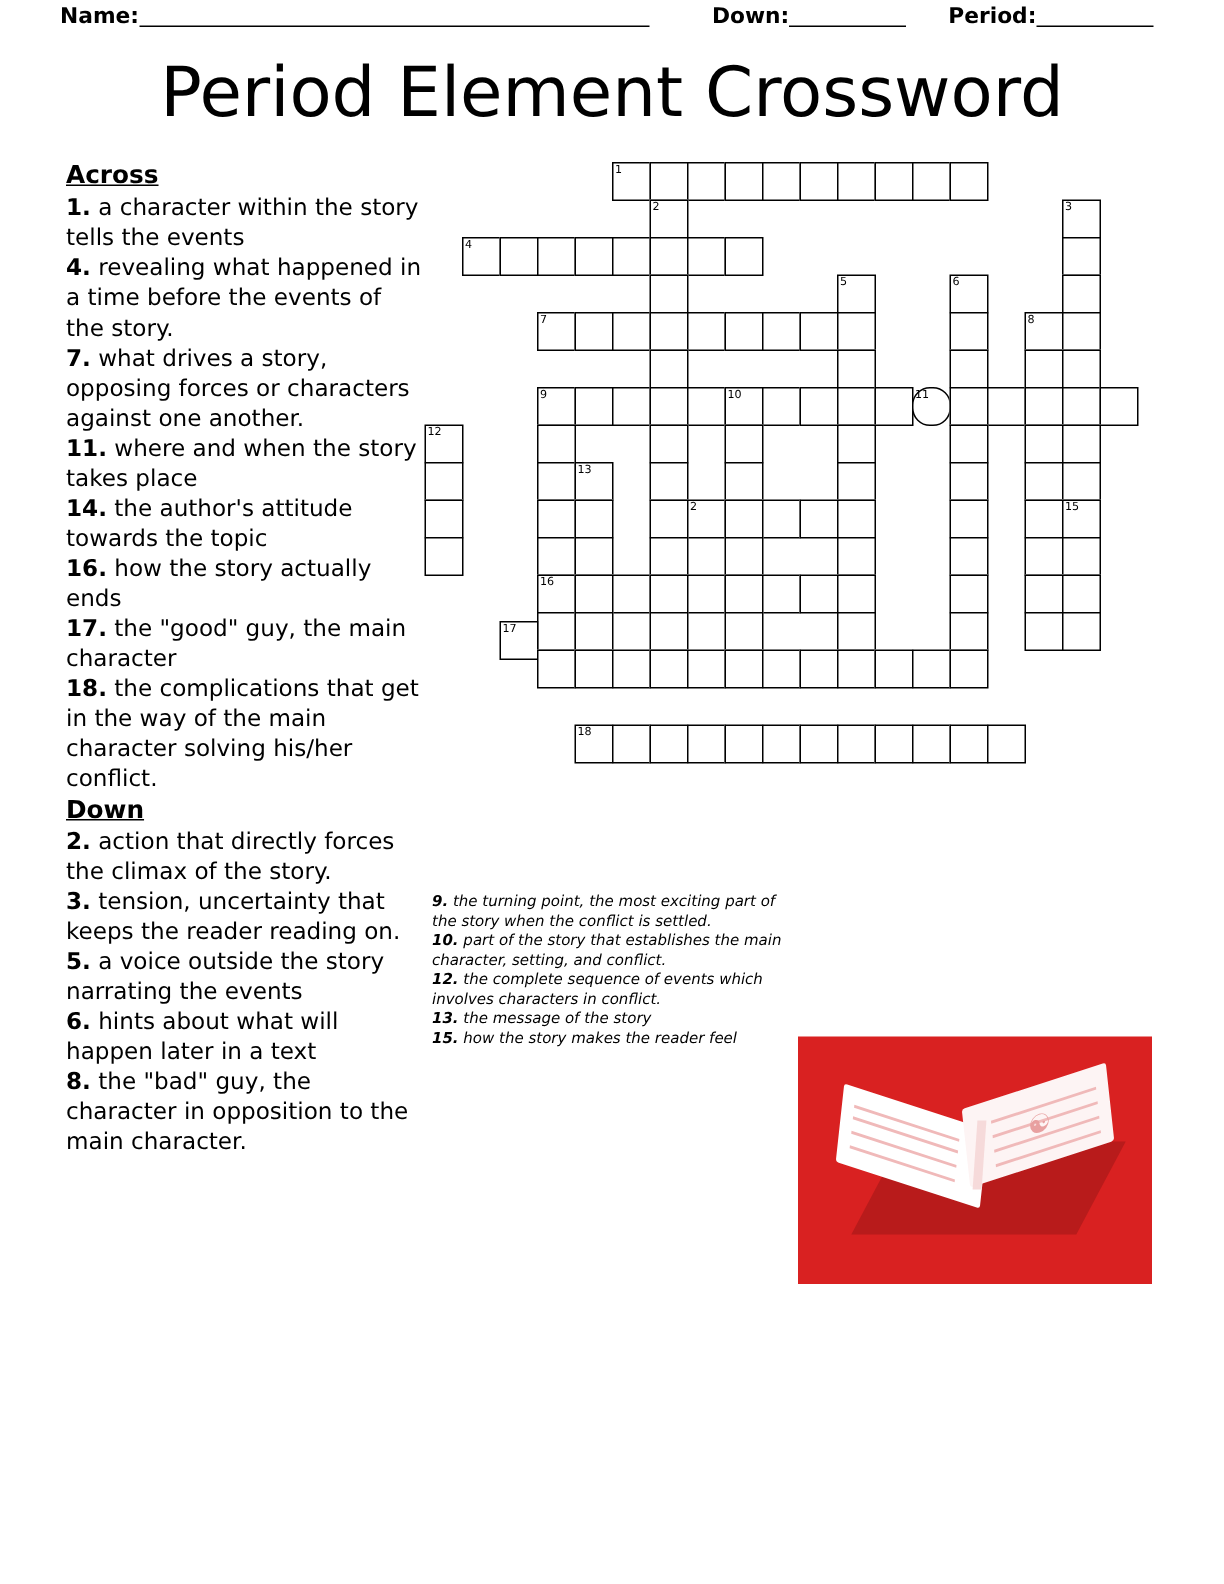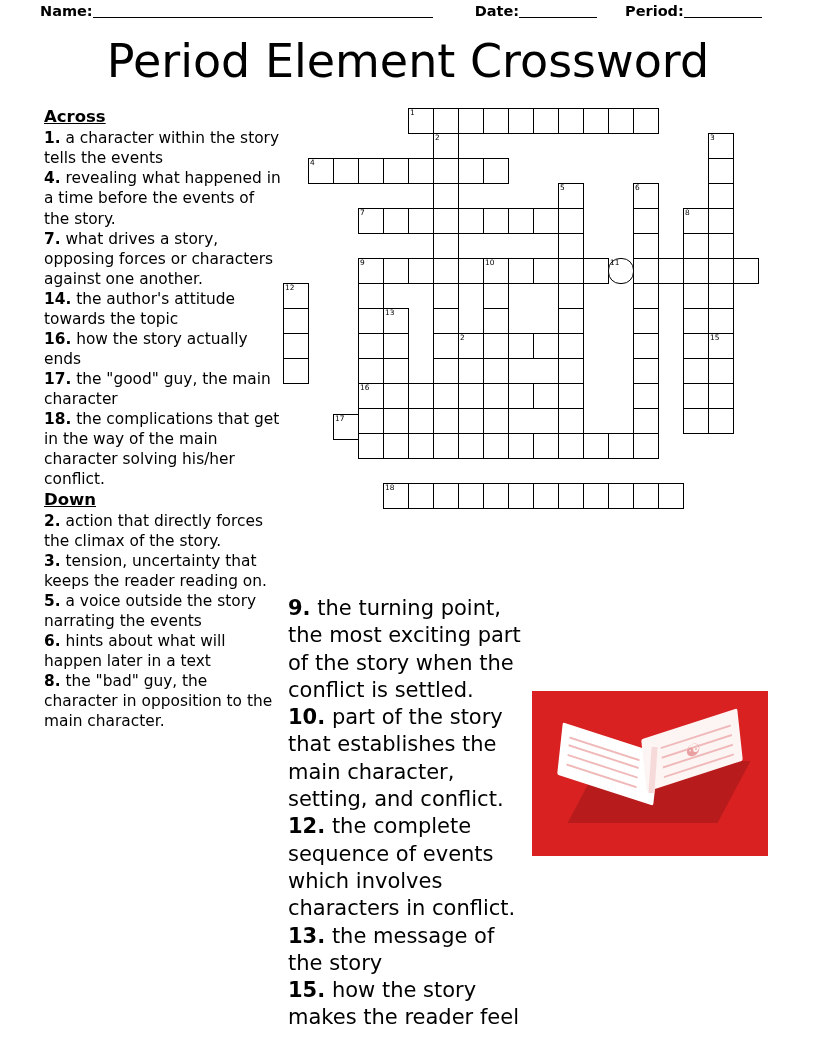--- a/index.html
+++ b/index.html
@@ -67,22 +67,23 @@
     top: 106px;
     width: 238px;
     font-size: 15.4px;
     line-height: 1.30;
   }
   .clues-col-2 {
     position: absolute;
     left: 288px;
     top: 595px;
     width: 238px;
-    font-size: 21px;
+    font-size: 10px;
     line-height: 1.30;
+    font-style: italic;
   }
   .section-head {
     font-weight: bold;
     text-decoration: underline;
     font-size: 16.5px;
     margin-bottom: 1px;
     display: block;
   }
   .clue {
     display: block;
@@ -183,35 +184,36 @@
 </style>
 </head>
 <body>
 
 <div class="page">
 
   <div class="header-line">
     <span class="hdr-label">Name:</span>
     <span class="hdr-rule rule-name"></span>
     <span class="hdr-gap-a"></span>
-    <span class="hdr-label">Date:</span>
+    <span class="hdr-label">Down:</span>
     <span class="hdr-rule rule-date"></span>
     <span class="hdr-gap-b"></span>
     <span class="hdr-label">Period:</span>
     <span class="hdr-rule rule-period"></span>
   </div>
 
   <div class="title">Period Element Crossword</div>
 
   <div class="clues-col-1">
     <span class="section-head">Across</span>
 
     <span class="clue"><b>1.</b> <span>a character within the story tells the events</span></span>
     <span class="clue"><b>4.</b> <span>revealing what happened in a time before the events of the story.</span></span>
     <span class="clue"><b>7.</b> <span>what drives a story, opposing forces or characters against one another.</span></span>
+    <span class="clue"><b>11.</b> <span>where and when the story takes place</span></span>
     <span class="clue"><b>14.</b> <span>the author's attitude towards the topic</span></span>
     <span class="clue"><b>16.</b> <span>how the story actually ends</span></span>
     <span class="clue"><b>17.</b> <span>the "good" guy, the main character</span></span>
     <span class="clue"><b>18.</b> <span>the complications that get in the way of the main character solving his/her conflict.</span></span>
 
     <span class="section-head">Down</span>
 
     <span class="clue"><b>2.</b> <span>action that directly forces the climax of the story.</span></span>
     <span class="clue"><b>3.</b> <span>tension, uncertainty that keeps the reader reading on.</span></span>
     <span class="clue"><b>5.</b> <span>a voice outside the story narrating the events</span></span>

